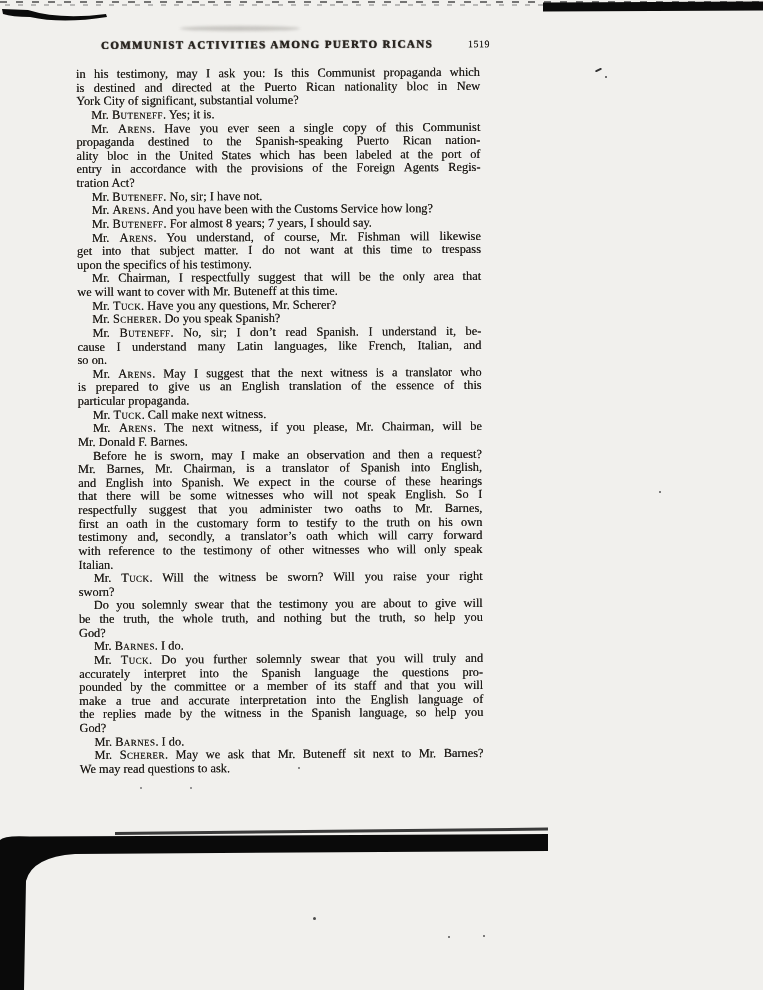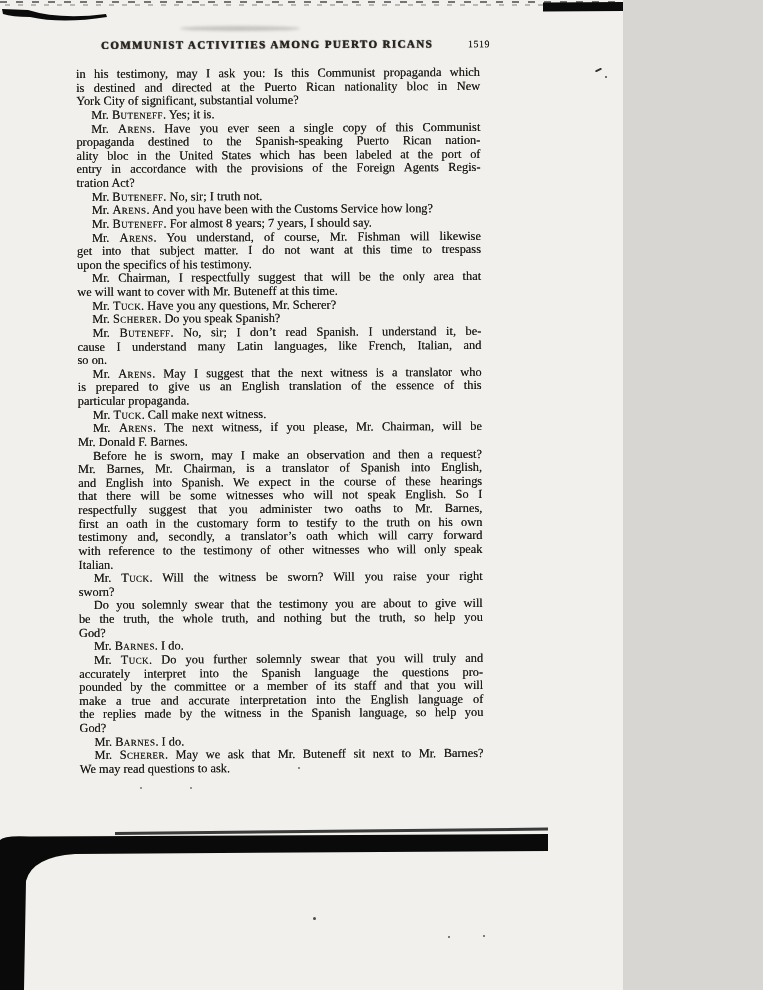--- a/index.html
+++ b/index.html
@@ -1,17 +1,17 @@
 <!DOCTYPE html>
 <html><head>
 <meta charset="utf-8">
 <style>
   html,body{margin:0;padding:0;background:#d8d6d2;}
   .page{
-    position:relative;width:623px;height:990px;overflow:hidden;
+    position:relative;width:763px;height:990px;overflow:hidden;
     background:var(--page-bg,#f1f0ed);
     font-family:"Liberation Serif", serif;
   }
   
   .top-dots{
     position:absolute;left:0;top:0;width:763px;height:7px;
     background:
       repeating-linear-gradient(90deg, rgba(85,85,85,.8) 0 7px, rgba(0,0,0,0) 7px 16px) 0 1px/763px 2px no-repeat,
       repeating-linear-gradient(90deg, rgba(130,130,130,.5) 0 5px, rgba(0,0,0,0) 5px 13px) 5px 4px/763px 2px no-repeat;
   }
@@ -78,21 +78,21 @@
   <div id="transcript" class="transcript">
       <div class="line"><span>in his testimony, may I ask you: Is this Communist propaganda which</span></div>
       <div class="line"><span>is destined and directed at the Puerto Rican nationality bloc in New</span></div>
       <div class="line end"><span>York City of significant, substantial volume?</span></div>
       <div class="line ind end"><span>Mr. </span><span class="sc">Buteneff</span><span>. Yes; it is.</span></div>
       <div class="line ind"><span>Mr. </span><span class="sc">Arens</span><span>. Have you ever seen a single copy of this Communist</span></div>
       <div class="line"><span>propaganda destined to the Spanish-speaking Puerto Rican nation-</span></div>
       <div class="line"><span>ality bloc in the United States which has been labeled at the port of</span></div>
       <div class="line"><span>entry in accordance with the provisions of the Foreign Agents Regis-</span></div>
       <div class="line end"><span>tration Act?</span></div>
-      <div class="line ind end"><span>Mr. </span><span class="sc">Buteneff</span><span>. No, sir; I truth not.</span></div>
+      <div class="line ind end"><span>Mr. </span><span class="sc">Buteneff</span><span>. No, sir; I have not.</span></div>
       <div class="line ind end"><span>Mr. </span><span class="sc">Arens</span><span>. And you have been with the Customs Service how long?</span></div>
       <div class="line ind end"><span>Mr. </span><span class="sc">Buteneff</span><span>. For almost 8 years; 7 years, I should say.</span></div>
       <div class="line ind"><span>Mr. </span><span class="sc">Arens</span><span>. You understand, of course, Mr. Fishman will likewise</span></div>
       <div class="line"><span>get into that subject matter. I do not want at this time to trespass</span></div>
       <div class="line end"><span>upon the specifics of his testimony.</span></div>
       <div class="line ind"><span>Mr. Chairman, I respectfully suggest that will be the only area that</span></div>
       <div class="line end"><span>we will want to cover with Mr. Buteneff at this time.</span></div>
       <div class="line ind end"><span>Mr. </span><span class="sc">Tuck</span><span>. Have you any questions, Mr. Scherer?</span></div>
       <div class="line ind end"><span>Mr. </span><span class="sc">Scherer</span><span>. Do you speak Spanish?</span></div>
       <div class="line ind"><span>Mr. </span><span class="sc">Buteneff</span><span>. No, sir; I don’t read Spanish. I understand it, be-</span></div>

